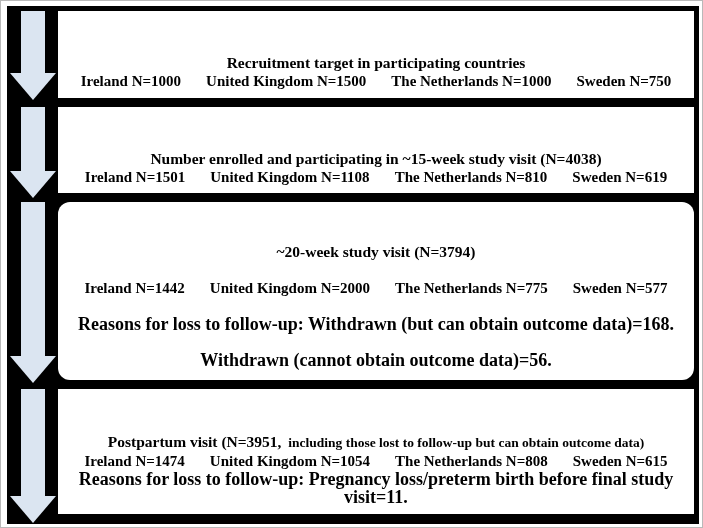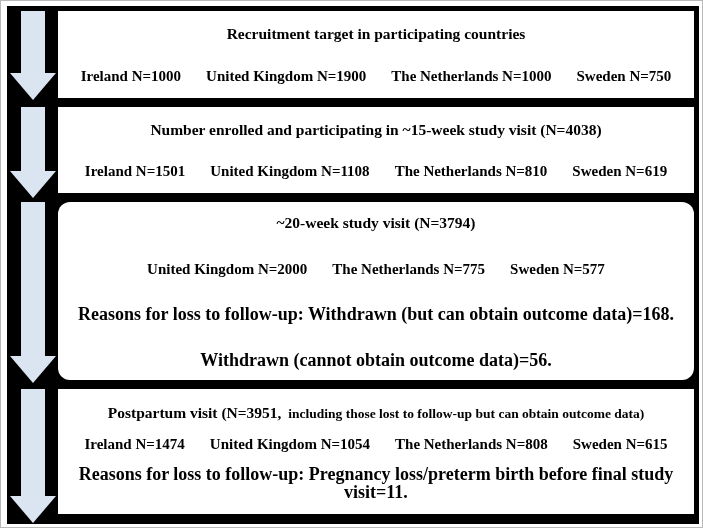--- a/index.html
+++ b/index.html
@@ -61,21 +61,21 @@
     align-items: center;
     text-align: center;
     font-weight: bold;
     font-size: 15px;
     line-height: 18px;
   }
   .b1 { top: 5px;   height: 87px;  padding: 14px 8px 13px; }
   .b2 { top: 101px; height: 86px;  padding: 14px 20px 13px; }
   .b3 { top: 196px; height: 178px; padding: 12px 8px 11px; border-radius: 12px; }
   .b4 { top: 383px; height: 125px; padding: 15px 14px 13px; }
-  .title { font-size: 15.5px; }
+  .title { font-size: 15.5px; margin-top: 29px; }
   .countries {
     display: flex;
     justify-content: center;
     gap: 25px;
     white-space: nowrap;
   }
   .note { font-size: 18px; }
   .t-main { font-size: 15.5px; }
   .t-sub  { font-size: 13.5px; margin-left: 3px; }
 </style>
@@ -99,39 +99,40 @@
     </div>
     <div class="arrow a4">
       <div class="shaft"></div>
       <div class="head"></div>
     </div>
 
     <div class="box b1">
       <div class="title">Recruitment target in participating countries</div>
       <div class="countries">
         <span>Ireland N=1000</span>
-        <span>United Kingdom N=1900</span>
+        <span>United Kingdom N=1500</span>
         <span>The Netherlands N=1000</span>
         <span>Sweden N=750</span>
       </div>
     </div>
 
     <div class="box b2">
       <div class="title">Number enrolled and participating in ~15-week study visit (N=4038)</div>
       <div class="countries">
         <span>Ireland N=1501</span>
         <span>United Kingdom N=1108</span>
         <span>The Netherlands N=810</span>
         <span>Sweden N=619</span>
       </div>
     </div>
 
     <div class="box b3">
       <div class="title">~20-week study visit (N=3794)</div>
       <div class="countries">
+        <span>Ireland N=1442</span>
         <span>United Kingdom N=2000</span>
         <span>The Netherlands N=775</span>
         <span>Sweden N=577</span>
       </div>
       <div class="note">Reasons for loss to follow-up: Withdrawn (but can obtain outcome data)=168.</div>
       <div class="note">Withdrawn (cannot obtain outcome data)=56.</div>
     </div>
 
     <div class="box b4">
       <div class="title">

